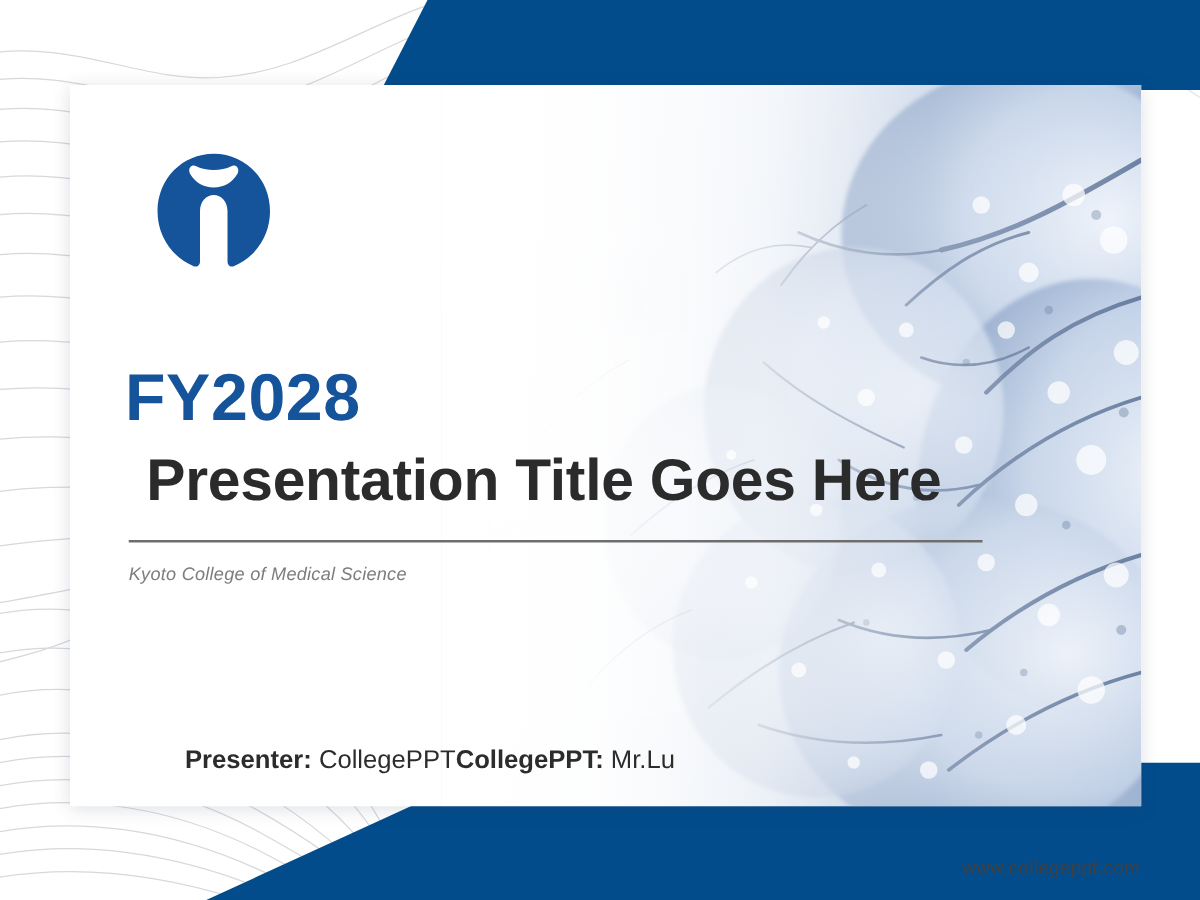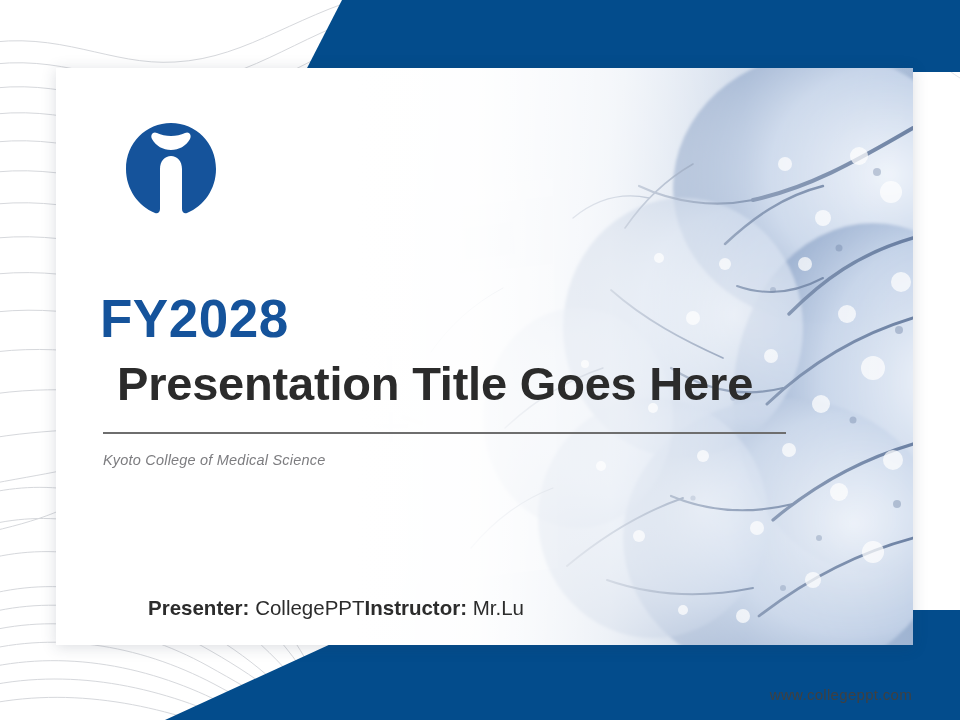--- a/index.html
+++ b/index.html
@@ -344,21 +344,21 @@
       <div id="divider"></div>
       <div id="organization">Kyoto College of Medical Science</div>
     </div>
 
     <div id="credits">
       <div class="credit-item">
         <span class="credit-label">Presenter:</span>
         <span class="credit-value">CollegePPT</span>
       </div>
       <div class="credit-item">
-        <span class="credit-label">Instructor:</span>
+        <span class="credit-label">CollegePPT:</span>
         <span class="credit-value">Mr.Lu</span>
       </div>
     </div>
 
   </div>
 
   <div id="footer-url">www.collegeppt.com</div>
 
 </div>
 

